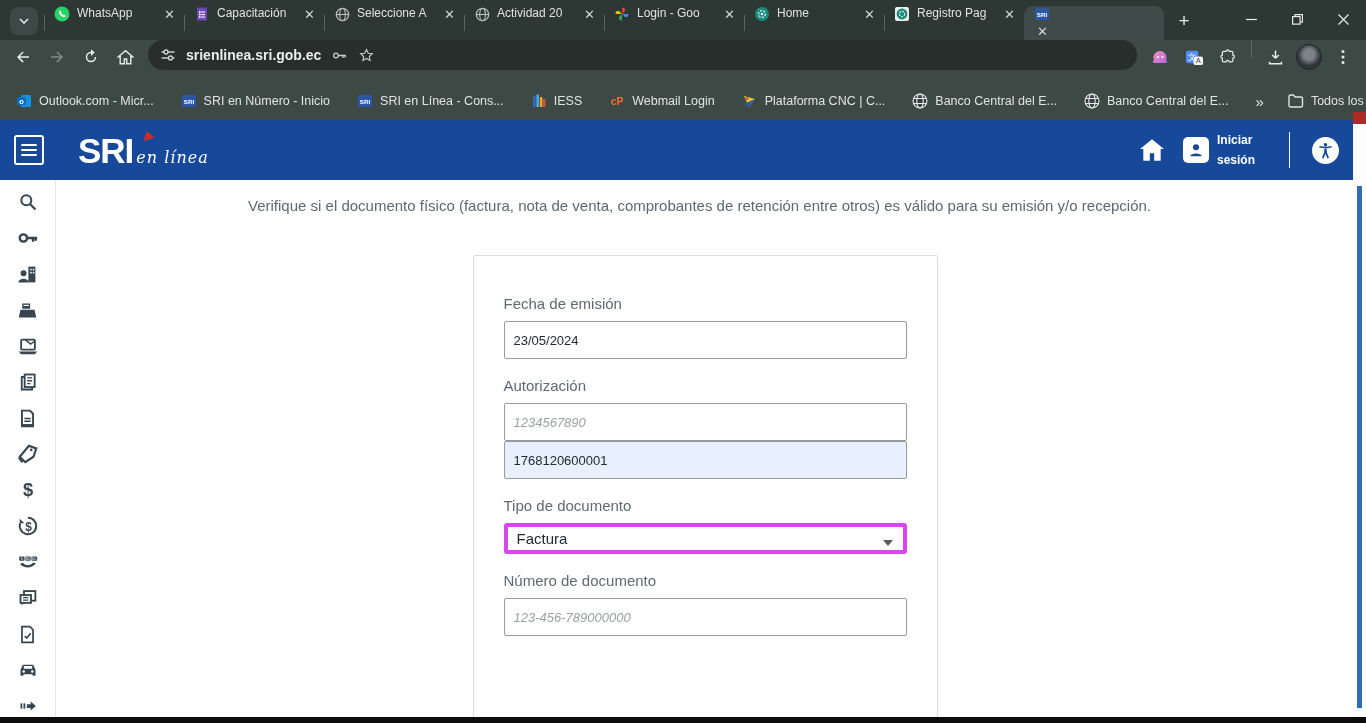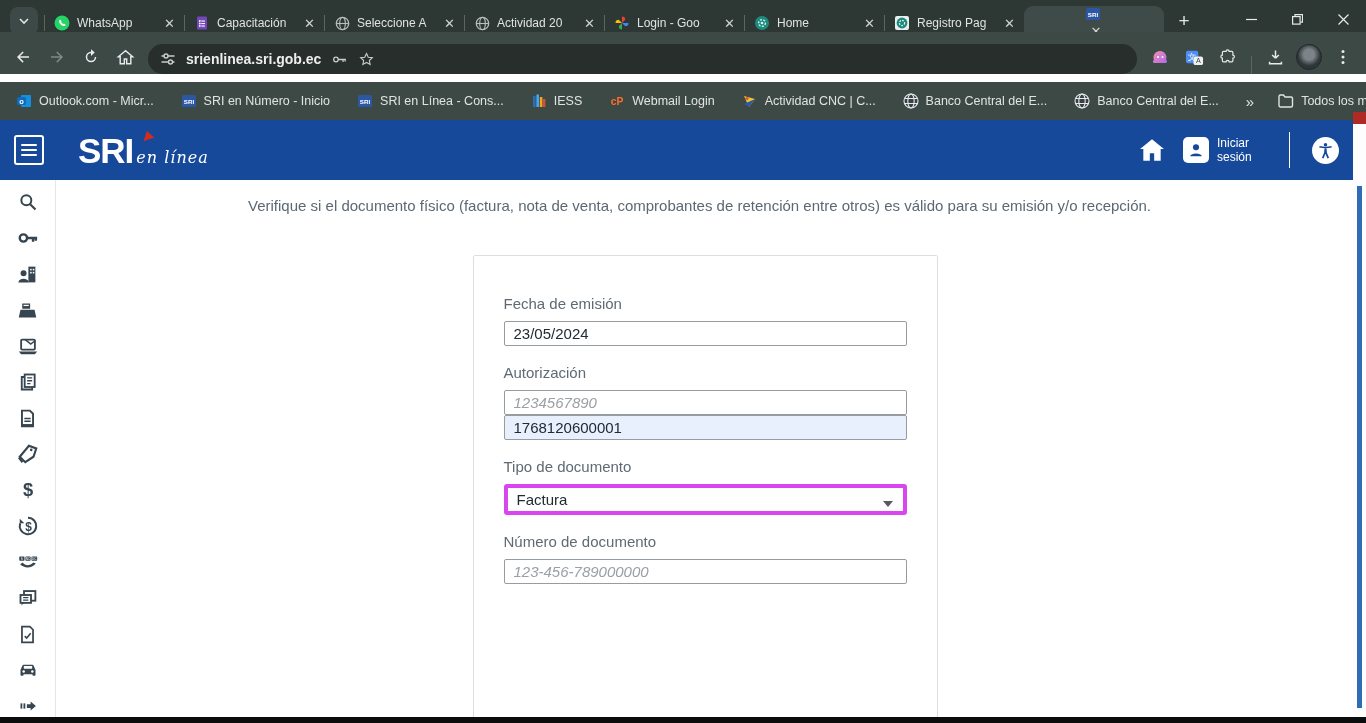--- a/index.html
+++ b/index.html
@@ -2,33 +2,33 @@
 <html><head>
 <meta charset="utf-8">
 <style>
   html,body{margin:0;padding:0;background:#fff;}
   body{width:1366px;height:723px;overflow:hidden;font-family:"Liberation Sans",sans-serif;}
   #screen{position:relative;width:1366px;height:723px;overflow:hidden;background:#fff;}
 
   
   .tabstrip{position:absolute;top:0;left:0;right:0;height:40px;background:#2d3733;display:flex;align-items:flex-end;}
   .tab-search-btn{flex:none;margin:6px 6px 5px 10px;width:28px;height:28px;border-radius:8px;background:#3d4946;display:flex;align-items:center;justify-content:center;color:#dfe3e1;}
-  .tab{flex:none;width:140px;height:34px;display:flex;align-items:center;padding:0 6px 0 10px;box-sizing:border-box;border-radius:9px 9px 0 0;color:#dfe3e1;font-size:12px;position:relative;}
+  .tab{flex:none;width:140px;height:34px;display:flex;padding:0 6px 0 10px;box-sizing:border-box;border-radius:9px 9px 0 0;color:#dfe3e1;font-size:12px;position:relative;}
   .tab:not(.active)::before{content:"";position:absolute;left:0;top:9px;height:16px;border-left:1px solid #5b6662;}
   .tab.active{background:#3f4b48;color:#eef1ef;flex-direction:column;}
   .tab.active::after{content:"";}
   .favicon{width:16px;height:16px;margin-right:7px;flex:none;display:flex;align-items:center;justify-content:center;}
   .tab-title{flex:1;overflow:hidden;white-space:nowrap;-webkit-mask-image:linear-gradient(90deg,#000 80%,transparent);mask-image:linear-gradient(90deg,#000 80%,transparent);}
   .tab-close{flex:none;width:17px;height:17px;border-radius:50%;display:flex;align-items:center;justify-content:center;font-size:13px;color:#cfd5d2;}
   .newtab-btn{flex:none;margin:6px 0 5px 6px;width:28px;height:28px;border-radius:50%;display:flex;align-items:center;justify-content:center;color:#dfe3e1;font-size:19px;}
   .winctrl{flex:none;margin-left:auto;display:flex;height:40px;align-self:flex-start;}
   .winbtn{width:46px;height:38px;display:flex;align-items:center;justify-content:center;color:#e8eaed;font-size:13px;}
 
   
-  .toolbar{position:absolute;top:32px;left:0;right:0;height:42px;background:#3d4945;display:flex;align-items:flex-end;padding:0 6px;box-sizing:border-box;}
+  .toolbar{position:absolute;top:40px;left:0;right:0;height:42px;background:#3d4945;display:flex;align-items:flex-start;padding:0 6px;box-sizing:border-box;}
   .tbtn{flex:none;width:34px;height:34px;border-radius:50%;display:flex;align-items:center;justify-content:center;color:#e8eaed;}
   .tbtn.dim{color:#7f8a86;}
   .omnibox{flex:1;height:30px;border-radius:15px;background:#272e2c;display:flex;align-items:center;padding:0 12px;margin:0 6px;font-size:14px;overflow:hidden;white-space:nowrap;}
   .url-domain{color:#eceeec;font-weight:700;}
   .url-path{color:#bcc3bf;flex:1;overflow:hidden;}
   .omni-ic{flex:none;margin-left:10px;color:#c7cdca;display:flex;}
   .tb-sep{flex:none;width:1px;height:18px;background:#5b6662;margin:0 6px;}
   .avatar{width:24px;height:24px;border-radius:50%;background:radial-gradient(circle at 50% 40%,#7c8489 0 28%,#2f3538 60%);border:1px solid #20262a;}
 
   
@@ -44,34 +44,34 @@
   .burger{flex:none;margin-left:14px;width:30px;height:30px;border:2px solid #fff;border-radius:3px;box-sizing:border-box;display:flex;flex-direction:column;justify-content:center;gap:3px;padding:0 5px;}
   .burger i{display:block;height:2px;background:#fff;border-radius:1px;}
   .sri-logo{margin-left:34px;color:#fff;display:flex;align-items:baseline;position:relative;}
   .sri-logo .big{font-size:35px;font-weight:800;letter-spacing:-1px;line-height:1;}
   .sri-logo .flag{position:absolute;left:67px;top:-1px;width:0;height:0;border-left:9px solid #d22c21;border-top:4px solid transparent;border-bottom:7px solid transparent;transform:rotate(18deg);}
   .sri-logo .script{font-family:"DejaVu Serif",serif;font-style:italic;font-size:16px;margin-left:3px;letter-spacing:1px;}
   .hdr-right{margin-left:auto;margin-right:8px;display:flex;align-items:center;color:#fff;}
   .hdr-home{display:flex;margin-right:18px;}
   .hdr-login{display:flex;align-items:center;gap:8px;margin-right:26px;}
   .login-ic{width:26px;height:26px;background:#fff;border-radius:5px;display:flex;align-items:center;justify-content:center;}
-  .login-txt{width:46px;font-size:12px;font-weight:400;line-height:14px;}
+  .login-txt{width:46px;font-size:12px;font-weight:700;line-height:20px;}
   .hdr-sep{width:1px;height:36px;background:#fff;margin-right:22px;}
   .hdr-access{width:27px;height:27px;background:#fff;border-radius:50%;display:flex;align-items:center;justify-content:center;margin-right:6px;}
 
   
   .sidebar{position:absolute;left:0;top:180px;bottom:6px;width:56px;background:#fff;border-right:1px solid #e4e6e8;box-sizing:border-box;display:flex;flex-direction:column;align-items:center;padding-top:11px;gap:14px;z-index:2;}
   .side-ic{width:22px;height:22px;color:#36454f;display:flex;align-items:center;justify-content:center;flex:none;}
   .content{position:absolute;left:57px;top:180px;right:13px;bottom:6px;background:#fff;overflow:hidden;}
   .page-title{margin:-14px 0 0 191px;font-size:29px;font-weight:700;color:#44515c;}
   .page-sub{margin:17px 0 0 191px;font-size:15px;color:#5c6873;}
   .card{width:465px;box-sizing:border-box;margin:41px auto 0;border:1px solid #dcdfe1;border-radius:2px;padding:21px 30px 40px;height:620px;}
   .card h2{margin:2px 0 0;text-align:center;font-size:19px;color:#36424b;}
   .f-label{display:block;margin:18px 0 9px;font-size:15px;color:#5f6a73;}
-  .f-input{display:block;width:100%;height:25px;box-sizing:border-box;border:1px solid #979ca0;border-radius:2px;padding:0 9px;font-size:15px;color:#202b33;font-family:"Liberation Sans",sans-serif;background:#fff;}
+  .f-input{display:block;width:100%;height:38px;box-sizing:border-box;border:1px solid #979ca0;border-radius:2px;padding:0 9px;font-size:13px;color:#202b33;font-family:"Liberation Sans",sans-serif;background:#fff;}
   .f-input::placeholder{color:#9aa0a5;font-style:italic;}
   .f-input.autofill{background:#e8f0fe;}
   .f-select{height:31px;box-sizing:border-box;border:4px solid #d946ef;border-radius:3px;display:flex;align-items:center;padding:0 9px;font-size:15px;color:#202b33;position:relative;}
   .f-select .caret{position:absolute;right:10px;top:13px;width:0;height:0;border-left:5px solid transparent;border-right:5px solid transparent;border-top:6px solid #555b60;}
 
   .gutter{position:absolute;right:0;top:124px;width:13px;bottom:6px;background:#fdfdfd;z-index:3;}
   .gutter .thumb{position:absolute;left:4px;top:62px;width:5px;height:522px;background:#2e6cb5;}
   .red-corner{position:absolute;right:0;top:112px;width:13px;height:12px;background:#b02a25;z-index:6;}
   .bottom-bar{position:absolute;left:0;right:0;bottom:0;height:6px;background:#0c0c0c;z-index:9;}
   svg{display:block;}
@@ -347,21 +347,21 @@
       <span>Webmail Login</span>
     </div>
     <div class="bm">
       <span class="bm-fav">
           <svg width="15" height="15" viewBox="0 0 15 15">
             <path d="M2 2l11 3-6 8z" fill="#f2c230"></path>
             <path d="M13 5L7 13l-5-3z" fill="#2b57a5"></path>
             <circle cx="5" cy="4.5" r="1.6" fill="#d0543c"></circle>
           </svg>
         </span>
-      <span>Actividad CNC | C...</span>
+      <span>Plataforma CNC | C...</span>
     </div>
     <div class="bm">
       <span class="bm-fav">
           <svg width="16" height="16" viewBox="0 0 16 16">
             <circle cx="8" cy="8" r="7" fill="#3a4144"></circle>
             <path d="M8 1a7 7 0 000 14M8 1a7 7 0 010 14M1.6 5.5h12.8M1.6 10.5h12.8" stroke="#e7eaec" stroke-width="1.1" fill="none"></path>
             <ellipse cx="8" cy="8" rx="3.2" ry="7" fill="none" stroke="#e7eaec" stroke-width="1.1"></ellipse>
           </svg>
         </span>
       <span>Banco Central del E...</span>

